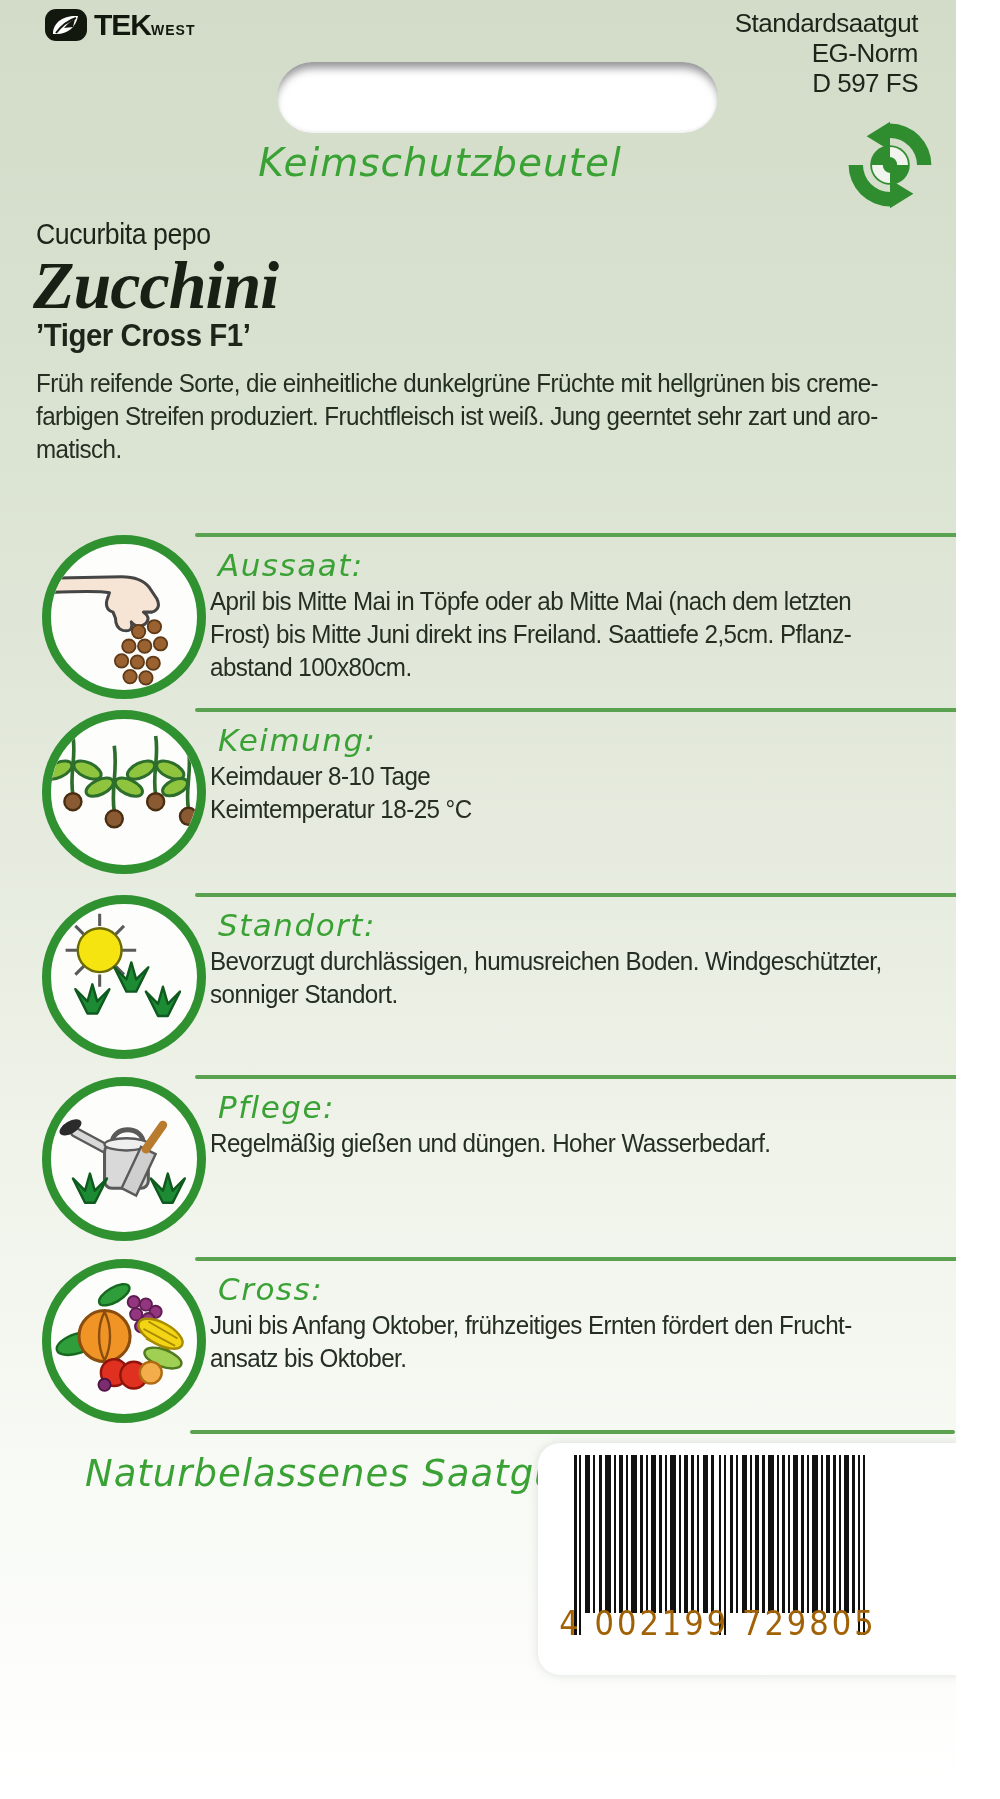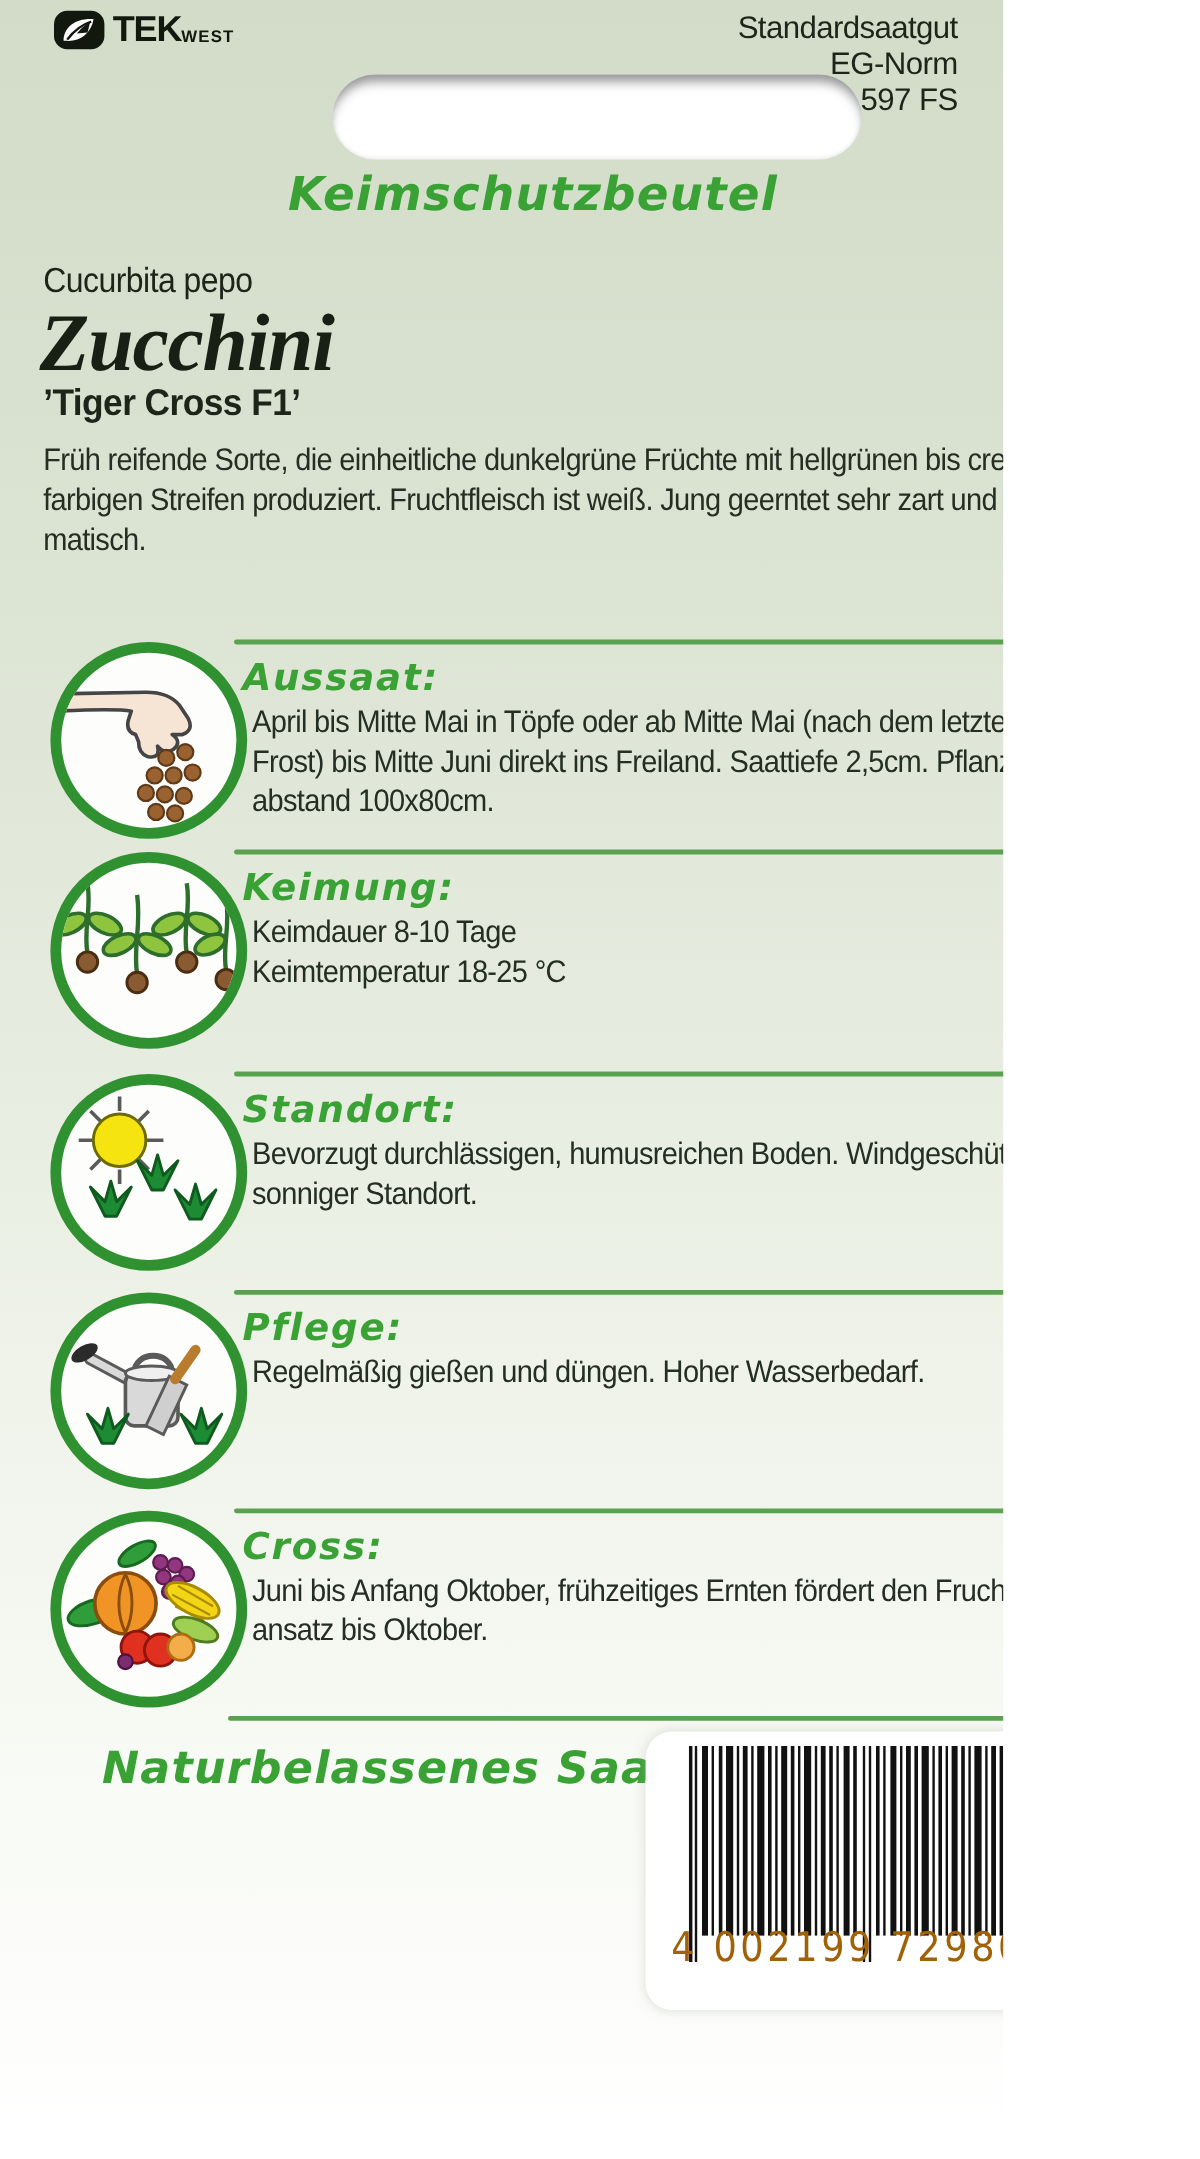--- a/index.html
+++ b/index.html
@@ -1,46 +1,46 @@
 <!DOCTYPE html>
 <html><head>
 <meta charset="utf-8">
 <style>
   html,body{margin:0;padding:0;}
   .page{
     position:relative;
-    width:836px;height:1799px;
+    width:956px;height:1799px;
     overflow:hidden;
     background:linear-gradient(180deg,#d2dcc8 0%,#d8e1cf 18%,#e2e8da 40%,#eef2e8 62%,#f8faf5 82%,#ffffff 100%);
     font-family:"Liberation Sans",sans-serif;
     color:#232d21;
   }
   
   .logo{position:absolute;left:44px;top:8px;display:flex;align-items:flex-start;}
   .logo svg{display:block;}
   .logo-text{font-weight:bold;font-size:30px;color:#13180f;letter-spacing:-1px;margin-left:4px;line-height:34px;}
   .logo-suffix{font-size:14px;font-weight:bold;letter-spacing:1px;color:#13180f;}
   .top-right{position:absolute;right:38px;top:8px;text-align:right;font-size:26px;line-height:30px;color:#1d241a;letter-spacing:-0.5px;white-space:pre-line;}
   .hang-hole{
     position:absolute;left:277px;top:62px;width:441px;height:71px;border-radius:36px;background:#ffffff;
     box-shadow:inset 0 9px 9px -3px rgba(90,90,95,.65), inset 0 -2px 3px rgba(0,0,0,.06);
   }
-  .green-script{font-family:"DejaVu Sans",sans-serif;font-style:italic;font-weight:bold;color:#3aa235;}
+  .green-script{font-family:"DejaVu Sans",sans-serif;font-style:italic;font-weight:normal;color:#3aa235;}
   .bag-label{position:absolute;left:240px;top:140px;width:400px;text-align:center;font-size:39px;letter-spacing:1px;}
   .green-point{position:absolute;left:845px;top:120px;}
   
   .species{position:absolute;left:36px;top:218px;font-size:29px;letter-spacing:-0.5px;transform:scaleX(.92);transform-origin:left top;color:#1d241a;}
   .title{position:absolute;left:33px;top:246px;font-family:"Liberation Serif",serif;font-style:italic;font-weight:bold;font-size:68px;letter-spacing:-1px;color:#182015;}
   .variety{position:absolute;left:36px;top:318px;font-weight:bold;font-size:31px;letter-spacing:-0.5px;transform:scaleX(.95);transform-origin:left top;color:#1d241a;}
   .body-text{font-size:26px;line-height:33px;letter-spacing:-0.6px;white-space:pre-line;transform:scaleX(.93);transform-origin:left top;color:#242e22;}
   .description{position:absolute;left:36px;top:367px;width:1010px;}
   
   .section{position:absolute;left:0;width:1000px;height:180px;}
   .sec-divider{position:absolute;left:195px;top:0;width:795px;height:4px;background:#5aa24f;border-radius:2px;}
-  .sec-heading{position:absolute;left:202px;top:14px;font-size:31px;letter-spacing:1.5px;}
+  .sec-heading{position:absolute;left:218px;top:14px;font-size:31px;letter-spacing:1.5px;}
   .sec-body{position:absolute;left:210px;top:52px;width:840px;}
   .icon-circle{
     position:absolute;left:42px;top:2px;width:146px;height:146px;border-radius:50%;
     border:9px solid #2f9130;background:#fdfefc;overflow:hidden;
   }
   .icon-circle svg{display:block;width:146px;height:146px;}
   .s1{top:533px;} .s2{top:708px;} .s3{top:893px;} .s4{top:1075px;} .s5{top:1257px;}
   .final-divider{position:absolute;left:190px;top:1430px;width:765px;height:4px;background:#5aa24f;border-radius:2px;}
   
   .slogan{position:absolute;left:85px;top:1452px;font-size:37px;letter-spacing:1px;}

